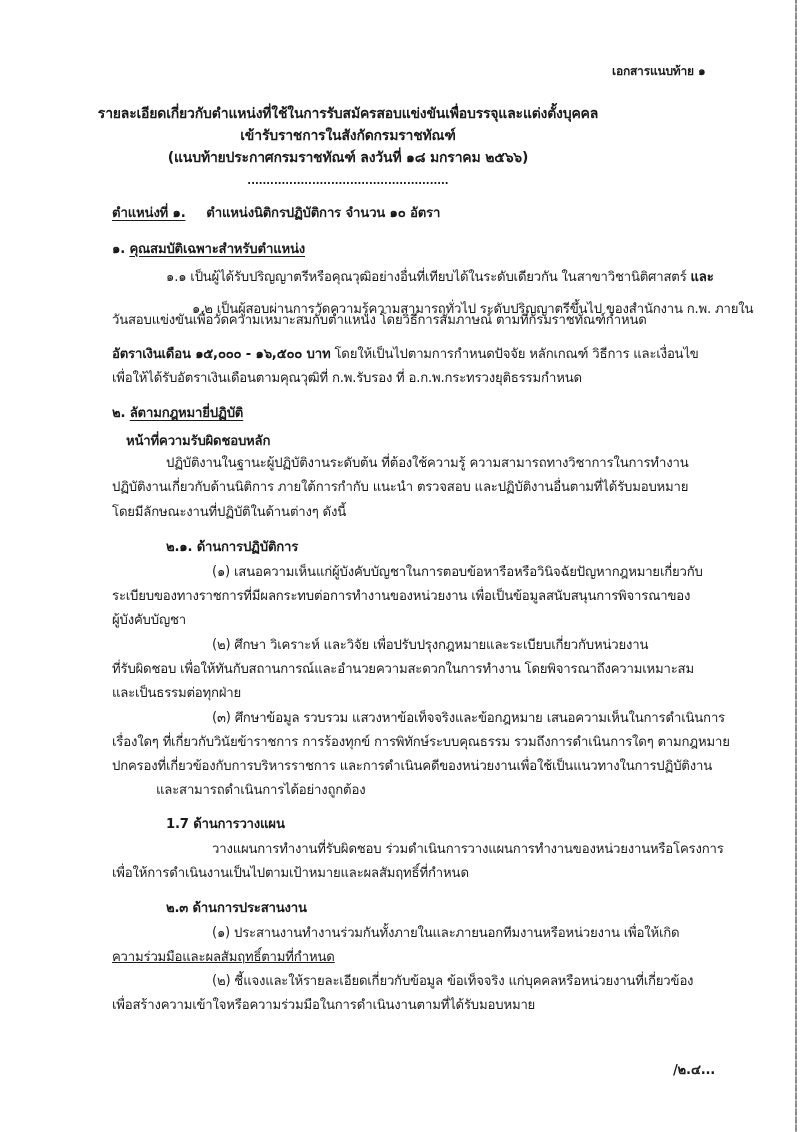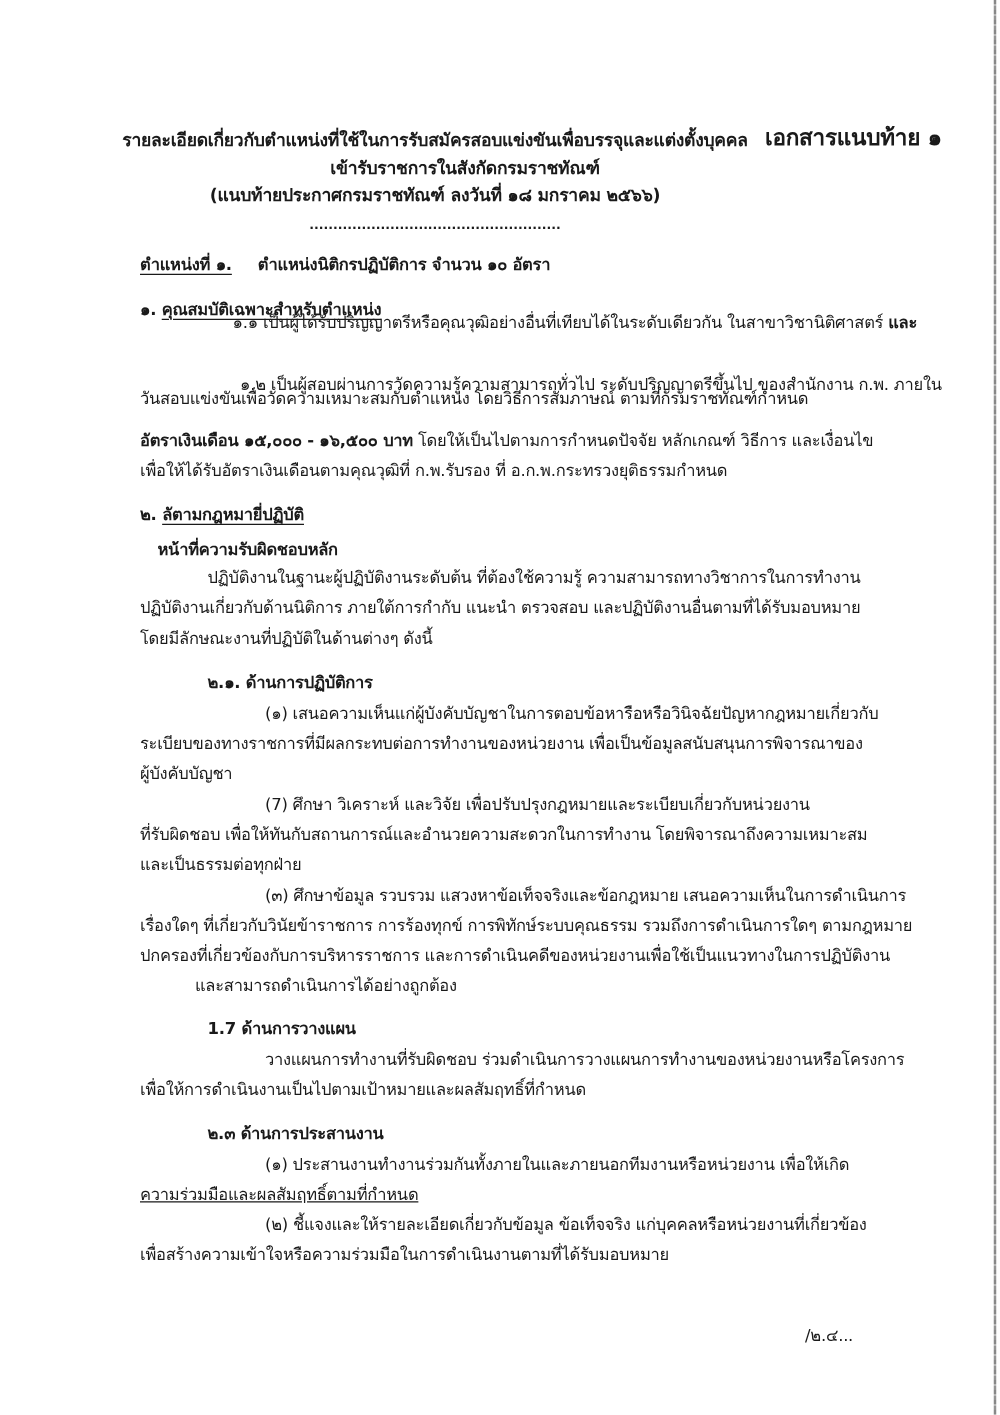--- a/index.html
+++ b/index.html
@@ -16,38 +16,38 @@
   .b { font-weight: bold; }
   .u { text-decoration: underline; text-underline-offset: 3px; }
   .center { left: 0; width: 696px; text-align: center; }
   .title { font-size: 14px; font-weight: bold; }
 </style>
 </head>
 <body>
 
 <div class="scan-edge"></div>
 
-<div class="ln b" style="left:612px; top:62px; font-size:18px;margin-top:40px;">เอกสารแนบท้าย ๑</div>
+<div class="ln b" style="left:612px; top:62px; font-size:12px;">เอกสารแนบท้าย ๑</div>
 
 <div class="ln center title" style="top:104px;">รายละเอียดเกี่ยวกับตำแหน่งที่ใช้ในการรับสมัครสอบแข่งขันเพื่อบรรจุและแต่งตั้งบุคคล</div>
-<div class="ln center title" style="top:126px;margin-left:24px;">เข้ารับราชการในสังกัดกรมราชทัณฑ์</div>
+<div class="ln center title" style="top:126px;">เข้ารับราชการในสังกัดกรมราชทัณฑ์</div>
 <div class="ln center title" style="top:148px;">(แนบท้ายประกาศกรมราชทัณฑ์ ลงวันที่ ๑๘  มกราคม ๒๕๖๖)</div>
 <div class="ln center b" style="top:172px; font-size:10px; letter-spacing:0;">.....................................................</div>
 
 <div class="ln b" style="left:112px; top:204px;">
   <span class="u">ตำแหน่งที่ ๑.</span>
   <span style="display:inline-block;width:12px;"></span>
   <span>ตำแหน่งนิติกรปฏิบัติการ จำนวน ๑๐ อัตรา</span>
 </div>
 
 <div class="ln b" style="left:112px; top:240px;">
   <span>๑.</span>
   <span class="u">คุณสมบัติเฉพาะสำหรับตำแหน่ง</span>
 </div>
-<div class="ln" style="left:166px; top:250px;margin-left:20px;">
+<div class="ln" style="left:166px; top:268px;">
   <span>๑.๑ เป็นผู้ได้รับปริญญาตรีหรือคุณวุฒิอย่างอื่นที่เทียบได้ในระดับเดียวกัน ในสาขาวิชานิติศาสตร์</span>
   <span class="b">และ</span>
 </div>
 <div class="ln" style="left:166px; top:300px;margin-left:26px;">๑.๒ เป็นผู้สอบผ่านการวัดความรู้ความสามารถทั่วไป ระดับปริญญาตรีขึ้นไป ของสำนักงาน ก.พ. ภายใน</div>
 <div class="ln" style="left:112px; top:311px;">วันสอบแข่งขันเพื่อวัดความเหมาะสมกับตำแหน่ง โดยวิธีการสัมภาษณ์ ตามที่กรมราชทัณฑ์กำหนด</div>
 
 <div class="ln" style="left:112px; top:345px;">
   <span class="b">อัตราเงินเดือน ๑๕,๐๐๐ - ๑๖,๕๐๐ บาท</span>
   <span>โดยให้เป็นไปตามการกำหนดปัจจัย หลักเกณฑ์ วิธีการ และเงื่อนไข</span>
 </div>
@@ -61,32 +61,32 @@
 
 <div class="ln" style="left:166px; top:454px;">ปฏิบัติงานในฐานะผู้ปฏิบัติงานระดับต้น ที่ต้องใช้ความรู้ ความสามารถทางวิชาการในการทำงาน</div>
 <div class="ln" style="left:112px; top:478px;">ปฏิบัติงานเกี่ยวกับด้านนิติการ ภายใต้การกำกับ แนะนำ ตรวจสอบ และปฏิบัติงานอื่นตามที่ได้รับมอบหมาย</div>
 <div class="ln" style="left:112px; top:503px;">โดยมีลักษณะงานที่ปฏิบัติในด้านต่างๆ ดังนี้</div>
 
 <div class="ln b" style="left:166px; top:538px;">๒.๑.  ด้านการปฏิบัติการ</div>
 <div class="ln" style="left:212px; top:563px;">(๑) เสนอความเห็นแก่ผู้บังคับบัญชาในการตอบข้อหารือหรือวินิจฉัยปัญหากฎหมายเกี่ยวกับ</div>
 <div class="ln" style="left:112px; top:587px;">ระเบียบของทางราชการที่มีผลกระทบต่อการทำงานของหน่วยงาน เพื่อเป็นข้อมูลสนับสนุนการพิจารณาของ</div>
 <div class="ln" style="left:112px; top:611px;">ผู้บังคับบัญชา</div>
 
-<div class="ln" style="left:212px; top:636px;">(7) ศึกษา วิเคราะห์ และวิจัย เพื่อปรับปรุงกฎหมายและระเบียบเกี่ยวกับหน่วยงาน</div>
+<div class="ln" style="left:212px; top:636px;">(๒) ศึกษา วิเคราะห์ และวิจัย เพื่อปรับปรุงกฎหมายและระเบียบเกี่ยวกับหน่วยงาน</div>
 <div class="ln" style="left:112px; top:660px;">ที่รับผิดชอบ เพื่อให้ทันกับสถานการณ์และอำนวยความสะดวกในการทำงาน โดยพิจารณาถึงความเหมาะสม</div>
 <div class="ln" style="left:112px; top:684px;">และเป็นธรรมต่อทุกฝ่าย</div>
 
 <div class="ln" style="left:212px; top:709px;">(๓) ศึกษาข้อมูล รวบรวม แสวงหาข้อเท็จจริงและข้อกฎหมาย เสนอความเห็นในการดำเนินการ</div>
 <div class="ln" style="left:112px; top:733px;">เรื่องใดๆ ที่เกี่ยวกับวินัยข้าราชการ การร้องทุกข์ การพิทักษ์ระบบคุณธรรม รวมถึงการดำเนินการใดๆ ตามกฎหมาย</div>
 <div class="ln" style="left:112px; top:757px;">ปกครองที่เกี่ยวข้องกับการบริหารราชการ และการดำเนินคดีของหน่วยงานเพื่อใช้เป็นแนวทางในการปฏิบัติงาน</div>
 <div class="ln" style="left:112px; top:781px;margin-left:44px;">และสามารถดำเนินการได้อย่างถูกต้อง</div>
 
 <div class="ln b" style="left:166px; top:815px;">1.7  ด้านการวางแผน</div>
 <div class="ln" style="left:212px; top:840px;text-align:center;">วางแผนการทำงานที่รับผิดชอบ ร่วมดำเนินการวางแผนการทำงานของหน่วยงานหรือโครงการ</div>
 <div class="ln" style="left:112px; top:864px;">เพื่อให้การดำเนินงานเป็นไปตามเป้าหมายและผลสัมฤทธิ์ที่กำหนด</div>
 
 <div class="ln b" style="left:166px; top:899px;">๒.๓  ด้านการประสานงาน</div>
 <div class="ln" style="left:212px; top:924px;">(๑) ประสานงานทำงานร่วมกันทั้งภายในและภายนอกทีมงานหรือหน่วยงาน เพื่อให้เกิด</div>
 <div class="ln" style="left:112px; top:948px;text-decoration:underline;">ความร่วมมือและผลสัมฤทธิ์ตามที่กำหนด</div>
 <div class="ln" style="left:212px; top:972px;">(๒) ชี้แจงและให้รายละเอียดเกี่ยวกับข้อมูล ข้อเท็จจริง แก่บุคคลหรือหน่วยงานที่เกี่ยวข้อง</div>
 <div class="ln" style="left:112px; top:996px;">เพื่อสร้างความเข้าใจหรือความร่วมมือในการดำเนินงานตามที่ได้รับมอบหมาย</div>
 
-<div class="ln" style="left:644px; top:1061px;">/๒.๔...</div>
+<div class="ln" style="left:673px; top:1061px;font-weight:bold;">/๒.๔...</div>
 
 </body></html>

